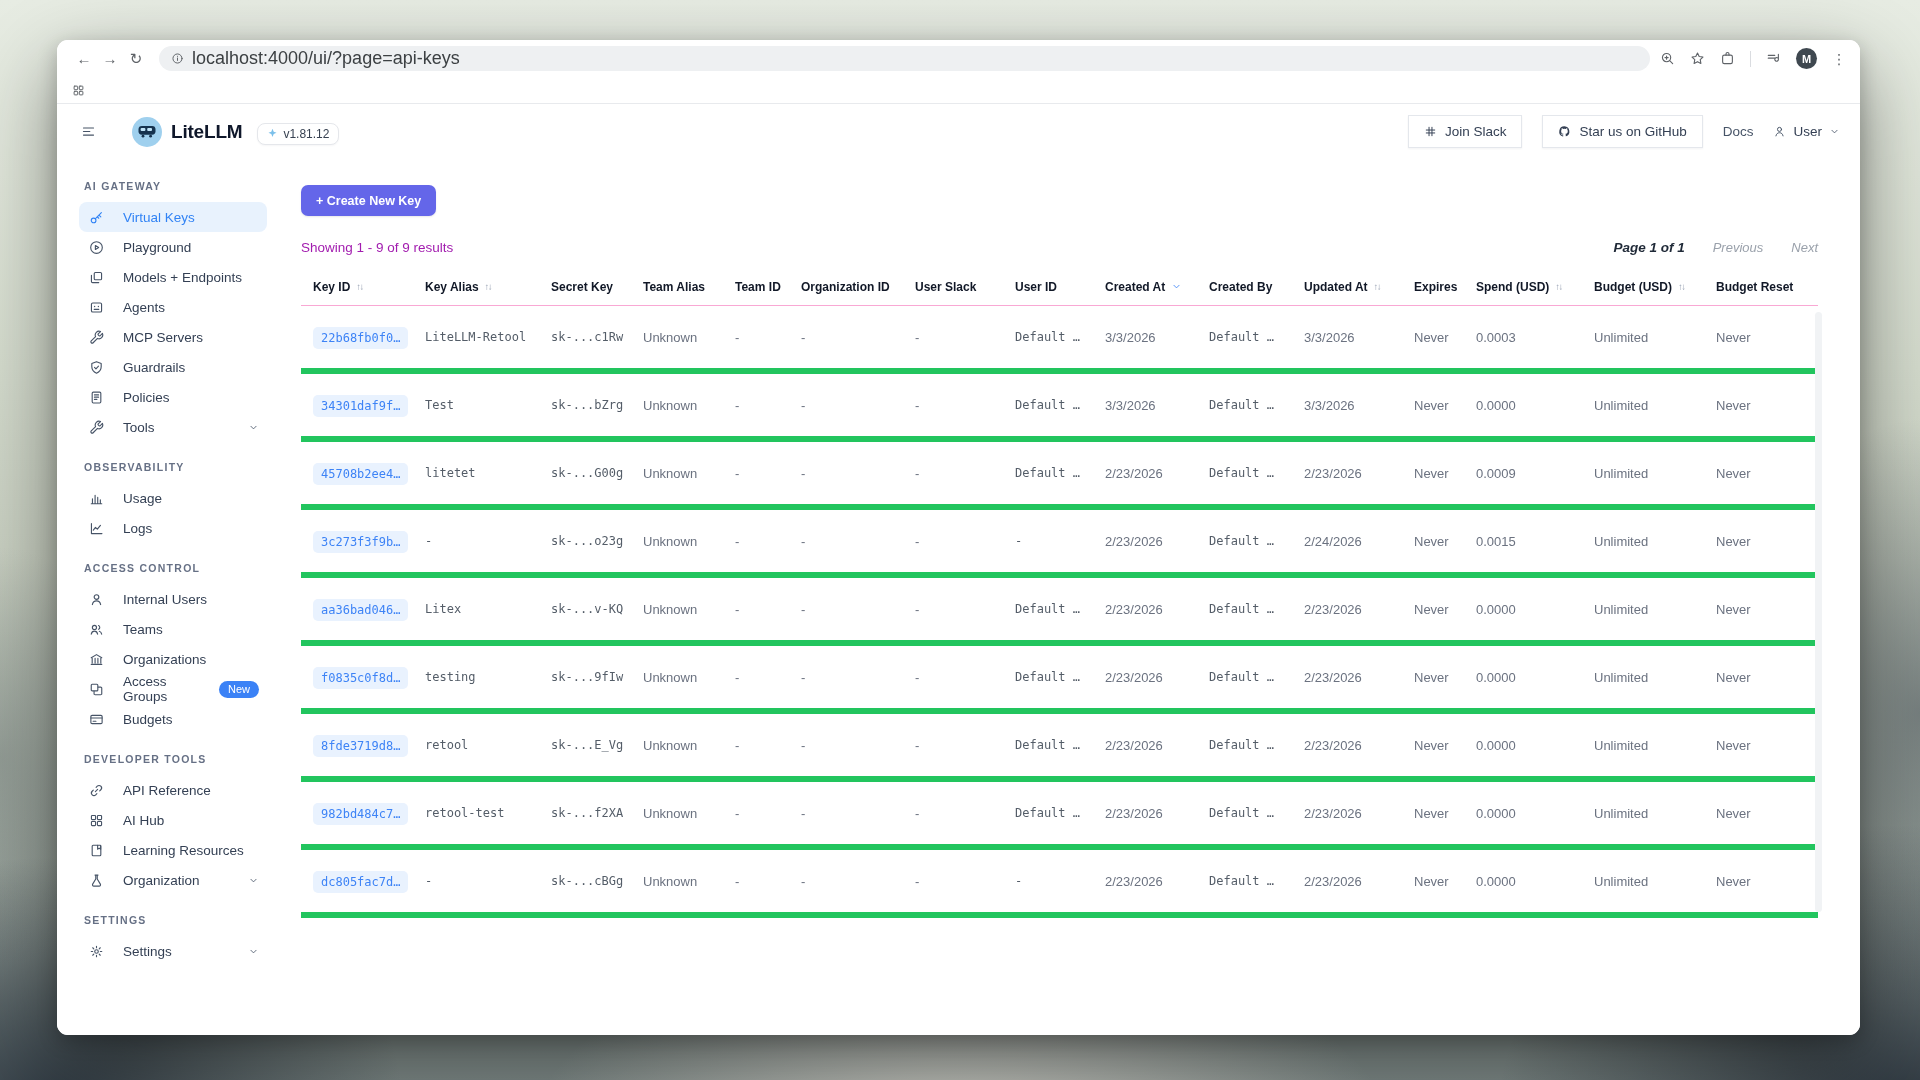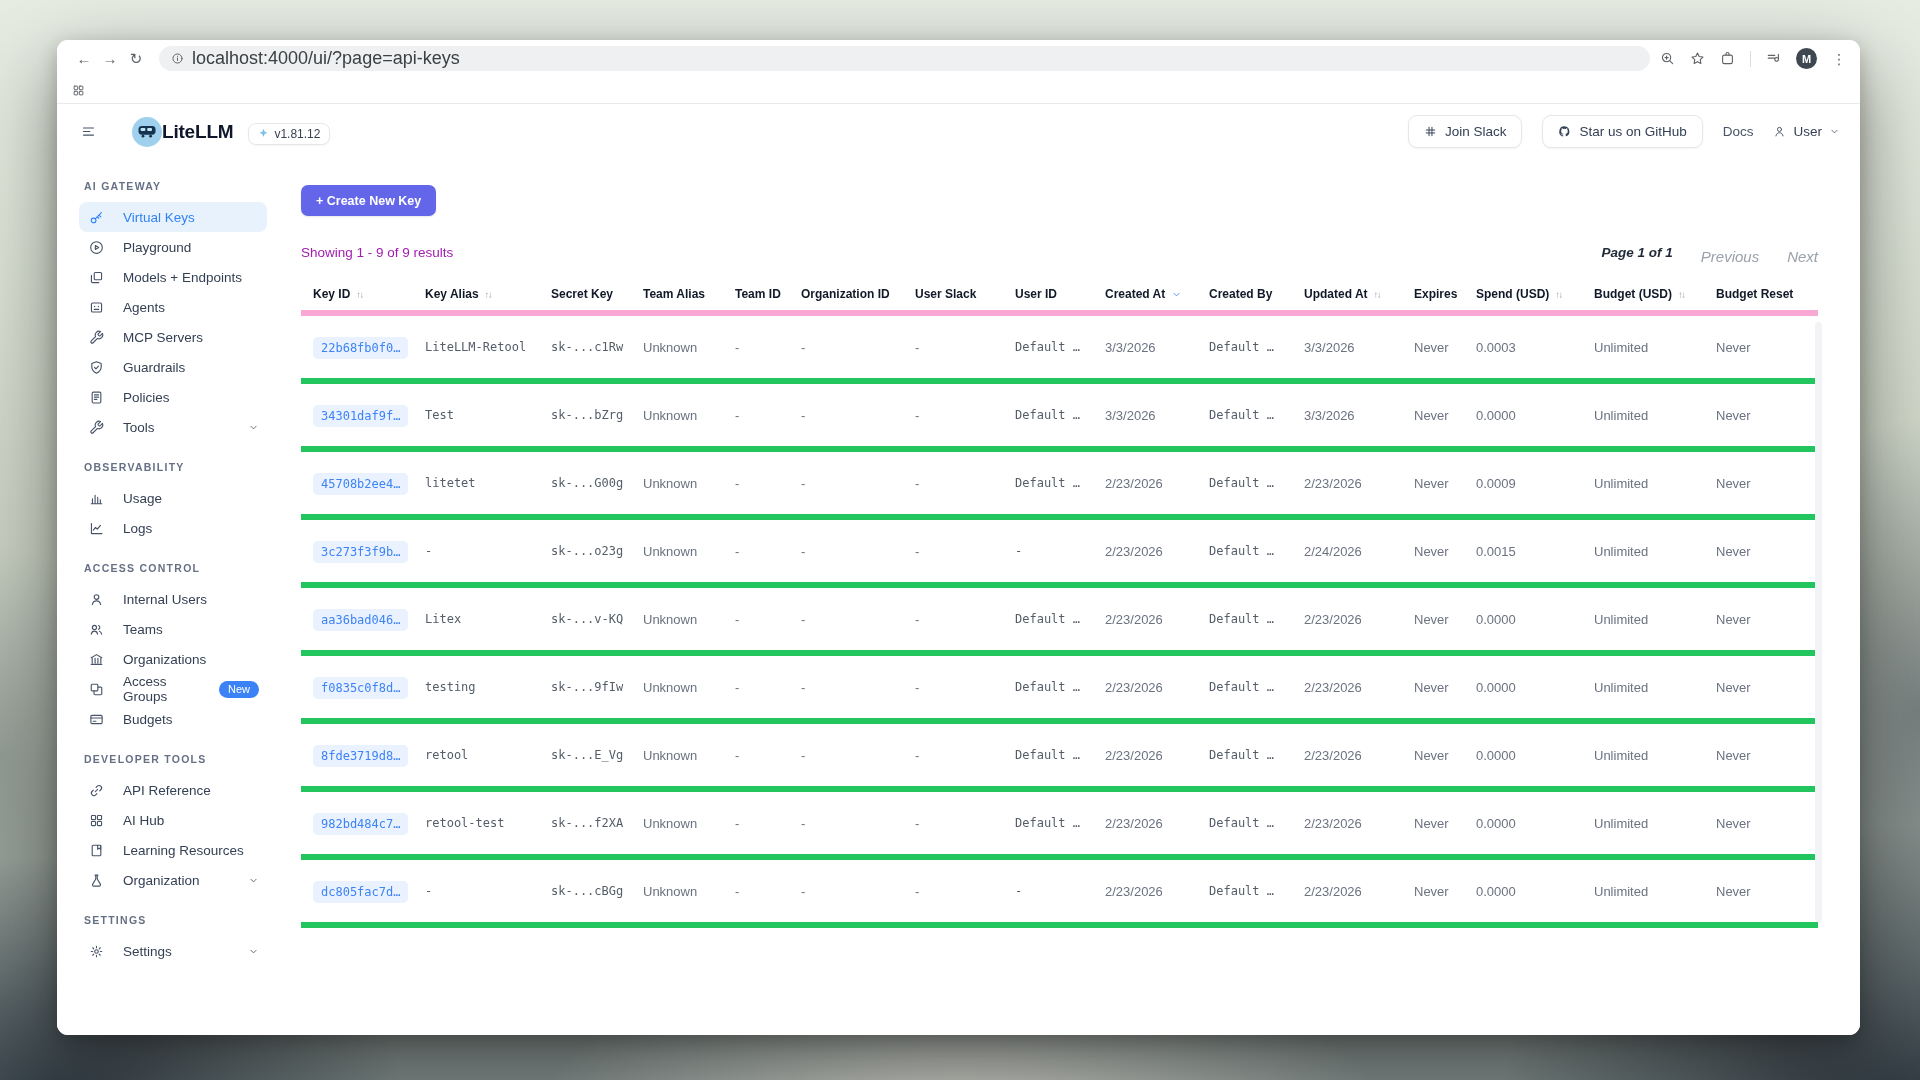--- a/index.html
+++ b/index.html
@@ -37,31 +37,31 @@
 
   .icn { display:inline-flex; }
   .icn svg { width:15px; height:15px; display:block; }
   .icn.sm svg { width:13px; height:13px; }
   .icn.xs svg { width:11px; height:11px; }
 
   
   .app { height:calc(100% - 64px); background:#fff; }
   .app-header { height:55px; display:flex; align-items:center; padding:0 20px 0 24px; }
   .collapse-ic { color:#475467; margin-right:36px; }
-  .brand-wrap { display:flex; align-items:center; }
+  .brand-wrap { display:flex; align-items:center; gap:9px; }
   .brand-logo { width:30px; height:30px; border-radius:50%; background:#9fd0ee;
     display:flex; align-items:center; justify-content:center; }
   .brand-logo svg { width:20px; height:15px; }
   .brand-name { font-size:19px; font-weight:800; color:#0f172a; letter-spacing:-.2px; }
   .version-badge { margin-left:15px; margin-top:4px; display:flex; align-items:center; gap:5px;
     border:1px solid #e5e7eb; border-radius:8px; background:#fff; padding:3px 9px;
     font-size:12px; color:#374151; box-shadow:0 1px 2px rgba(16,24,40,.04); }
   .header-right { margin-left:auto; display:flex; align-items:center; gap:20px; }
   .btn-outline { display:flex; align-items:center; gap:8px; height:33px; padding:0 15px;
-    border:1px solid #e4e7ec; border-radius:9px; background:#fff; font-size:13.5px; font-weight:500;
+    border:1px solid #e4e7ec; border-radius:0; background:#fff; font-size:13.5px; font-weight:500;
     color:#344054; box-shadow:0 1px 2px rgba(16,24,40,.05); cursor:pointer;
     font-family:"Liberation Sans",sans-serif; }
   .docs-link { font-size:13.5px; color:#475467; cursor:pointer; }
   .user-chip { display:flex; align-items:center; gap:7px; font-size:13.5px; color:#344054; cursor:pointer; }
   .user-chip .icn { color:#475467; }
 
   
   .app-body { display:flex; }
   .sidebar { width:220px; padding:2px 10px 0 22px; flex:none; }
   .sb-section { font-size:10.5px; letter-spacing:.12em; color:#667085; font-weight:600;
@@ -82,27 +82,27 @@
   .filters-row { display:flex; gap:12px; margin-bottom:29px; }
   .btn-filter { display:flex; align-items:center; gap:8px; height:31px; padding:0 16px;
     border:1px solid #e4e7ec; border-radius:9px; background:#fff; font-size:13px; color:#344054;
     cursor:pointer; box-shadow:0 1px 2px rgba(16,24,40,.04); font-family:"Liberation Sans",sans-serif; }
   .btn-filter .icn { color:#475467; }
 
   .results-row { display:flex; align-items:center; justify-content:space-between; width:1517px; margin-bottom:13px; }
   .summary { font-size:13.5px; color:#a21caf; }
   .pagination { display:flex; align-items:center; gap:28px;font-style:italic; }
   .page-info { font-size:13.5px; color:#1f2937; font-weight:600; }
-  .page-btn { font-size:15px; color:#9aa1ab; cursor:default;margin-top:8px; }
+  .page-btn { font-size:13px; color:#9aa1ab; cursor:default; }
 
   
   .table-wrap { position:relative; width:1517px;
     --cols:112px 126px 92px 92px 66px 114px 100px 90px 104px 95px 110px 62px 118px 122px 98px; }
   .thead, .tr { display:grid; grid-template-columns:var(--cols); align-items:center; padding-left:12px; }
-  .thead { height:38px; border-bottom:6px solid #f9a8d4; }
+  .thead { height:38px; border-bottom:1px solid #f9a8d4; }
   .th { display:flex; align-items:center; gap:6px; font-size:12px; font-weight:700; color:#111827; white-space:nowrap; }
   .sort-icon { font-size:9.5px; color:#98a2b3; letter-spacing:-1.5px; cursor:pointer; }
   .th-chev { color:#3b82f6; }
   .tr { height:68px; border-bottom:6px solid #22c55e; cursor:pointer; }
   .c-plain { font-size:13px; color:#6b7280; white-space:nowrap; }
   .c-mono { font-family:"DejaVu Sans Mono",monospace; font-size:12px; color:#545d68; white-space:nowrap; }
   .key-pill { font-family:"DejaVu Sans Mono",monospace; font-size:12px; color:#3d83f6;
     background:#e9f2fe; padding:4px 8px; border-radius:5px; cursor:pointer; }
   .v-scroll { position:absolute; right:-4px; top:44px; bottom:6px; width:7px;
     background:#f1f3f5; border-radius:4px; }

